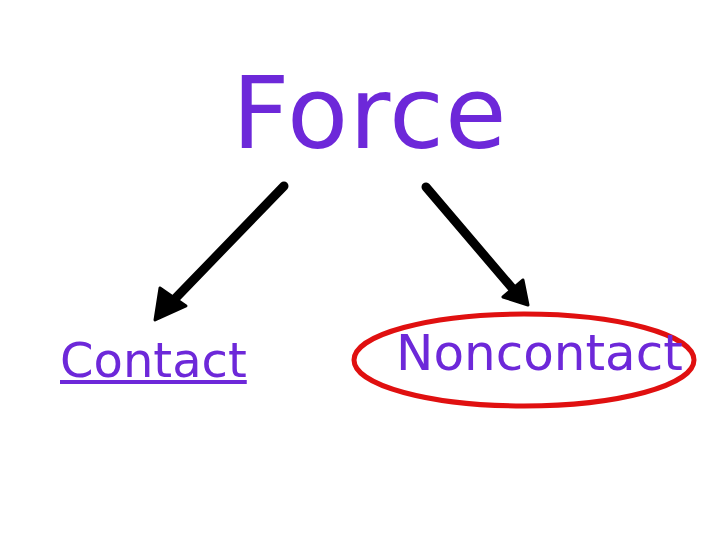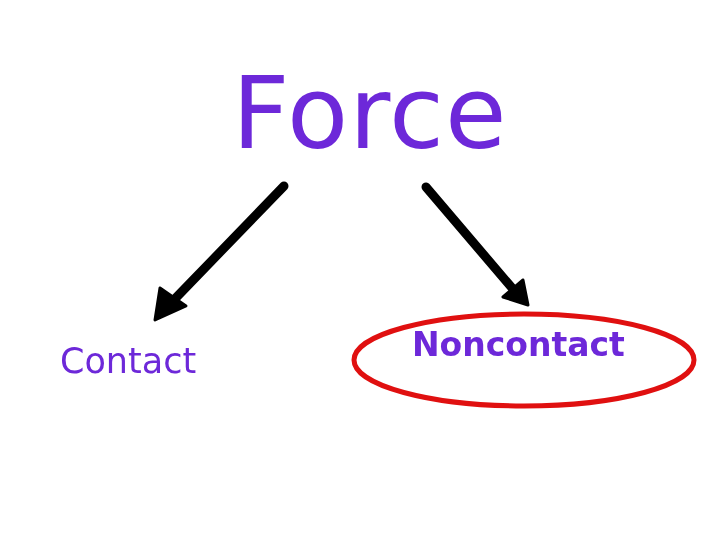--- a/index.html
+++ b/index.html
@@ -1,20 +1,20 @@
 <!DOCTYPE html>
 <html><head>
   <meta charset="utf-8">
   <style>
     html, body { margin: 0; padding: 0; background: #ffffff; }
     body { width: 720px; height: 540px; position: relative; overflow: hidden; font-family: "DejaVu Sans", sans-serif; }
     .label { position: absolute; color: #6d28d9; white-space: nowrap; line-height: 1; }
     #title { left: 232px; top: 64px; font-size: 100px; letter-spacing: 1px; }
-    #contact { left: 60px; top: 344px; font-size: 35px; }
-    #noncontact { left: 412px; top: 328px; font-size: 33px; font-weight: bold; }
+    #contact { left: 60px; top: 336px; font-size: 48px; text-decoration: underline; }
+    #noncontact { left: 396px; top: 328px; font-size: 50px; }
     svg.overlay { position: absolute; left: 0; top: 0; }
   </style>
 </head>
 <body>
 
 <div class="label" id="title">Force</div>
 
 <svg class="overlay" width="720" height="540" viewBox="0 0 720 540">
   <g>
     <line x1="284" y1="186" x2="168" y2="306" stroke="#000" stroke-width="9" stroke-linecap="round"></line>

